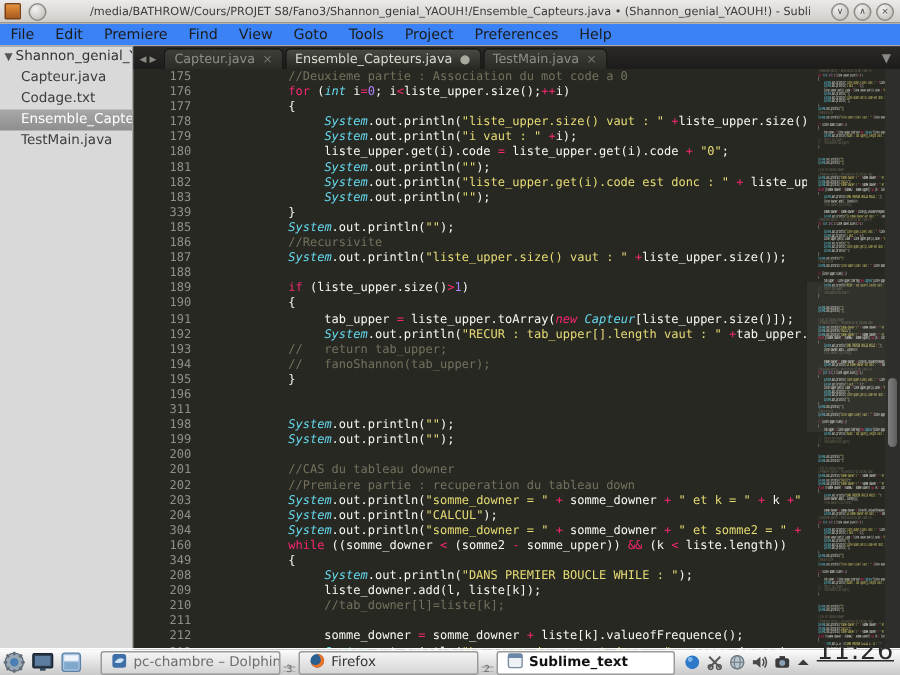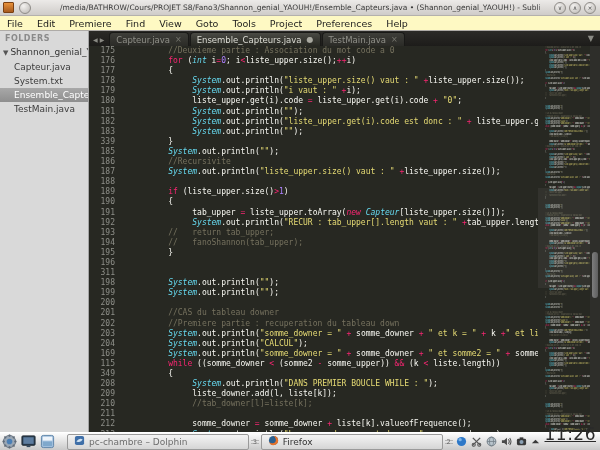--- a/index.html
+++ b/index.html
@@ -12,21 +12,21 @@
     border:1px solid #7a4012;border-radius:1px;}
   .pin-btn{width:10px;height:10px;margin-left:5px;border-radius:50%;
     background:radial-gradient(circle at 35% 30%,#f4f2f0,#b9b6b2);border:1px solid #8f8c88;}
   .title-text{position:absolute;left:60px;right:60px;text-align:center;font-size:7.5px;
     color:#3a3a3a;white-space:nowrap;overflow:hidden;}
   .win-btns{margin-left:auto;display:flex;gap:3px;margin-right:4px;}
   .win-btn{width:10px;height:10px;border-radius:50%;border:1px solid #8f8c88;
     background:radial-gradient(circle at 35% 30%,#f2f0ee,#bcb9b5);
     font-size:6px;line-height:9px;text-align:center;color:#4a4a4a;}
   
-  .menubar{height:14px;background:#fef9c3;border-bottom:1px solid #aeaba7;
+  .menubar{height:14px;background:#3b82f6;border-bottom:1px solid #aeaba7;
     display:flex;align-items:center;font-size:9.5px;color:#1c1c1c;}
   .menu-item{padding:0 7px;line-height:13px;}
   
   .main{display:flex;height:404px;}
   .sidebar{width:88px;background:#d9d9d9;border-right:1px solid #a5a5a5;overflow:hidden;flex:none;}
   .folders-header{font-size:8px;font-weight:bold;color:#8a8a8a;letter-spacing:.5px;padding:3px 0 2px 5px;}
   .tree-row{font-size:9px;color:#3c3c3c;line-height:14px;white-space:nowrap;overflow:hidden;padding-left:14px;}
   .tree-row.root{padding-left:3px;color:#333;}
   .tree-row.sel{background:linear-gradient(#a8a8a8,#8e8e8e);color:#fff;}
   .tri{font-size:7px;color:#555;margin-right:2px;}
@@ -36,22 +36,22 @@
   .tab-scroll{color:#8a8a84;font-size:6px;padding:0 3px 3px 4px;letter-spacing:2px;}
   .tab{height:13px;margin-right:1px;padding:0 6px;border-radius:4px 4px 0 0;
     background:linear-gradient(#3e3e39,#2b2b27);color:#8f8f88;font-size:8.5px;
     display:flex;align-items:center;gap:5px;white-space:nowrap;border:1px solid #191917;border-bottom:none;}
   .tab.active{background:linear-gradient(#4a4a44,#272822);color:#dcdcd4;}
   .tab .x{color:#77776f;font-size:8px;}
   .tab .dot{color:#a9a9a0;font-size:8px;}
   .tab-overflow{position:absolute;right:6px;top:3px;color:#8a8a84;font-size:8px;}
   
   .codewrap{flex:1;display:flex;position:relative;overflow:hidden;}
-  .gutter{width:26px;flex:none;text-align:right;padding-right:5px;
-    font-family:"DejaVu Sans Mono","Liberation Mono",monospace;font-size:8px;line-height:10.1px;color:#8f908a;}
+  .gutter{width:26px;flex:none;text-align:left;padding-right:5px;
+    font-family:"DejaVu Sans Mono","Liberation Mono",monospace;font-size:8px;line-height:10.1px;color:#8f908a;padding-left:24px;}
   .code{flex:1;min-width:0;font-family:"DejaVu Sans Mono","Liberation Mono",monospace;
     font-size:8px;line-height:10.1px;white-space:pre;overflow:hidden;color:#f8f8f2;}
   .cl{height:10.1px;}
   .p{color:#f8f8f2}.k{color:#f92672}.o{color:#f92672}.ki{color:#f92672;font-style:italic}
   .t{color:#66d9ef;font-style:italic}.s{color:#e6db74}.c{color:#75715e}.n{color:#ae81ff}
   
   .minimap{width:52px;flex:none;position:relative;overflow:hidden;}
   .mini-inner{transform:scaleX(.37);transform-origin:0 0;width:270%;
     font-family:"DejaVu Sans Mono","Liberation Mono",monospace;font-size:3.4px;line-height:2.55px;white-space:pre;}
   .mini-inner div{height:2.55px;overflow:hidden;}
@@ -100,27 +100,26 @@
       <div class="menu-item">View</div>
       <div class="menu-item">Goto</div>
       <div class="menu-item">Tools</div>
       <div class="menu-item">Project</div>
       <div class="menu-item">Preferences</div>
       <div class="menu-item">Help</div>
     </div>
 
   <div class="main">
     <div class="sidebar">
-      <div class="folders-header">FOLDERS</div>
       <div class="tree-row root">
         <span class="tri">▼</span><span>Shannon_genial_YAOUH!</span>
       </div>
       <div id="tree-items">
           <div class="tree-row">Capteur.java</div>
-          <div class="tree-row">System.txt</div>
+          <div class="tree-row">Codage.txt</div>
           <div class="tree-row sel">Ensemble_Capteurs.java</div>
           <div class="tree-row">TestMain.java</div>
         </div>
     </div>
 
     <div class="editor">
       <div class="tabbar">
         <span class="tab-scroll"><span>◀</span><span>▶</span></span>
         <span id="tabs" style="display:flex;align-items:flex-end;">
             <div class="tab">
@@ -163,22 +162,22 @@
             <div class="cl">195</div>
             <div class="cl">196</div>
             <div class="cl">311</div>
             <div class="cl">198</div>
             <div class="cl">199</div>
             <div class="cl">200</div>
             <div class="cl">201</div>
             <div class="cl">202</div>
             <div class="cl">203</div>
             <div class="cl">204</div>
-            <div class="cl">169</div>
-            <div class="cl">115</div>
+            <div class="cl">304</div>
+            <div class="cl">160</div>
             <div class="cl">349</div>
             <div class="cl">208</div>
             <div class="cl">209</div>
             <div class="cl">210</div>
             <div class="cl">211</div>
             <div class="cl">212</div>
             <div class="cl">213</div>
           </div>
         <div class="code" id="code"><div class="cl"><span class="c">          //Deuxieme partie : Association du mot code a 0</span></div><div class="cl"><span class="p">          </span><span class="k">for</span><span class="p"> (</span><span class="t">int</span><span class="p"> i</span><span class="o">=</span><span class="n">0</span><span class="p">; i</span><span class="o">&lt;</span><span class="p">liste_upper.size();</span><span class="o">++</span><span class="p">i)</span></div><div class="cl"><span class="p">          {</span></div><div class="cl"><span class="p">               </span><span class="t">System</span><span class="p">.out.println(</span><span class="s">"liste_upper.size() vaut : "</span><span class="p"> </span><span class="o">+</span><span class="p">liste_upper.size());</span></div><div class="cl"><span class="p">               </span><span class="t">System</span><span class="p">.out.println(</span><span class="s">"i vaut : "</span><span class="p"> </span><span class="o">+</span><span class="p">i);</span></div><div class="cl"><span class="p">               liste_upper.get(i).code </span><span class="o">=</span><span class="p"> liste_upper.get(i).code </span><span class="o">+</span><span class="p"> </span><span class="s">"0"</span><span class="p">;</span></div><div class="cl"><span class="p">               </span><span class="t">System</span><span class="p">.out.println(</span><span class="s">""</span><span class="p">);</span></div><div class="cl"><span class="p">               </span><span class="t">System</span><span class="p">.out.println(</span><span class="s">"liste_upper.get(i).code est donc : "</span><span class="p"> </span><span class="o">+</span><span class="p"> liste_upper.get(i</span></div><div class="cl"><span class="p">               </span><span class="t">System</span><span class="p">.out.println(</span><span class="s">""</span><span class="p">);</span></div><div class="cl"><span class="p">          }</span></div><div class="cl"><span class="p">          </span><span class="t">System</span><span class="p">.out.println(</span><span class="s">""</span><span class="p">);</span></div><div class="cl"><span class="c">          //Recursivite</span></div><div class="cl"><span class="p">          </span><span class="t">System</span><span class="p">.out.println(</span><span class="s">"liste_upper.size() vaut : "</span><span class="p"> </span><span class="o">+</span><span class="p">liste_upper.size());</span></div><div class="cl">&nbsp;</div><div class="cl"><span class="p">          </span><span class="k">if</span><span class="p"> (liste_upper.size()</span><span class="o">&gt;</span><span class="n">1</span><span class="p">)</span></div><div class="cl"><span class="p">          {</span></div><div class="cl"><span class="p">               tab_upper </span><span class="o">=</span><span class="p"> liste_upper.toArray(</span><span class="ki">new</span><span class="p"> </span><span class="t">Capteur</span><span class="p">[liste_upper.size()]);</span></div><div class="cl"><span class="p">               </span><span class="t">System</span><span class="p">.out.println(</span><span class="s">"RECUR : tab_upper[].length vaut : "</span><span class="p"> </span><span class="o">+</span><span class="p">tab_upper.length);</span></div><div class="cl"><span class="c">          //   return tab_upper;</span></div><div class="cl"><span class="c">          //   fanoShannon(tab_upper);</span></div><div class="cl"><span class="p">          }</span></div><div class="cl">&nbsp;</div><div class="cl">&nbsp;</div><div class="cl"><span class="p">          </span><span class="t">System</span><span class="p">.out.println(</span><span class="s">""</span><span class="p">);</span></div><div class="cl"><span class="p">          </span><span class="t">System</span><span class="p">.out.println(</span><span class="s">""</span><span class="p">);</span></div><div class="cl">&nbsp;</div><div class="cl"><span class="c">          //CAS du tableau downer</span></div><div class="cl"><span class="c">          //Premiere partie : recuperation du tableau down</span></div><div class="cl"><span class="p">          </span><span class="t">System</span><span class="p">.out.println(</span><span class="s">"somme_downer = "</span><span class="p"> </span><span class="o">+</span><span class="p"> somme_downer </span><span class="o">+</span><span class="p"> </span><span class="s">" et k = "</span><span class="p"> </span><span class="o">+</span><span class="p"> k </span><span class="o">+</span><span class="s">" et liste.</span></div><div class="cl"><span class="p">          </span><span class="t">System</span><span class="p">.out.println(</span><span class="s">"CALCUL"</span><span class="p">);</span></div><div class="cl"><span class="p">          </span><span class="t">System</span><span class="p">.out.println(</span><span class="s">"somme_downer = "</span><span class="p"> </span><span class="o">+</span><span class="p"> somme_downer </span><span class="o">+</span><span class="p"> </span><span class="s">" et somme2 = "</span><span class="p"> </span><span class="o">+</span><span class="p"> somme2 </span></div><div class="cl"><span class="p">          </span><span class="k">while</span><span class="p"> ((somme_downer </span><span class="o">&lt;</span><span class="p"> (somme2 </span><span class="o">-</span><span class="p"> somme_upper)) </span><span class="o">&amp;&amp;</span><span class="p"> (k </span><span class="o">&lt;</span><span class="p"> liste.length))</span></div><div class="cl"><span class="p">          {</span></div><div class="cl"><span class="p">               </span><span class="t">System</span><span class="p">.out.println(</span><span class="s">"DANS PREMIER BOUCLE WHILE : "</span><span class="p">);</span></div><div class="cl"><span class="p">               liste_downer.add(l, liste[k]);</span></div><div class="cl"><span class="c">               //tab_downer[l]=liste[k];</span></div><div class="cl">&nbsp;</div><div class="cl"><span class="p">               somme_downer </span><span class="o">=</span><span class="p"> somme_downer </span><span class="o">+</span><span class="p"> liste[k].valueofFrequence();</span></div><div class="cl"><span class="p">               </span><span class="t">System</span><span class="p">.out.println(</span><span class="s">"La somme_downer est donc : "</span><span class="p"> </span><span class="o">+</span><span class="p"> somme_downer);</span></div></div>
         <div class="minimap">
@@ -211,37 +210,44 @@
       <rect x="1" y="2" width="14" height="10" rx="1" fill="#2c3e50" stroke="#1a2530"></rect>
       <rect x="2.5" y="3.5" width="11" height="7" fill="#5d7da0"></rect>
       <rect x="6" y="12" width="4" height="2" fill="#34495e"></rect>
     </svg>
     <svg class="tb-launcher" viewBox="0 0 16 16">
       <rect x="1.5" y="1.5" width="13" height="13" rx="2" fill="#a8c4e0" stroke="#5b82a8"></rect>
       <rect x="3" y="3" width="10" height="4" fill="#eef4fa"></rect>
       <rect x="3" y="8" width="10" height="5" fill="#7fa8cc"></rect>
     </svg>
     <div class="tb-handle"></div>
-    <span id="taskbuttons" style="display:flex;flex:1;min-width:0;align-items:center;">
+    <span id="taskbuttons" style="display:flex;flex:1;min-width:0;align-items:flex-end;">
         <div class="tb-btn inactive1">
           <span><svg class="tb-ico" viewBox="0 0 12 12">
               <rect x="1" y="1" width="10" height="10" rx="2" fill="#3f6fa8"></rect>
               <path d="M2.5 7 Q6 2.5 9.5 5 Q7.5 9 2.5 7" fill="#cfe2f2"></path>
             </svg></span>
           <span>pc-chambre – Dolphin</span>
         </div>
         <div class="tb-handle">3</div>
         <div class="tb-btn inactive2">
           <span><svg class="tb-ico" viewBox="0 0 12 12">
               <circle cx="6" cy="6" r="5" fill="#2b5f8f"></circle>
               <path d="M6 1 A5 5 0 1 1 1.3 7.5 Q3 9.5 5.5 9 Q9 8 8.5 4.5 Q8 2 6 1" fill="#e8732a"></path>
             </svg></span>
           <span>Firefox</span>
         </div>
         <div class="tb-handle">2</div>
+        <div class="tb-btn active">
+          <span><svg class="tb-ico" viewBox="0 0 12 12">
+              <rect x="1" y="1" width="10" height="10" rx="1.5" fill="#eef2f6" stroke="#7a8aa0"></rect>
+              <rect x="1" y="1" width="10" height="3" fill="#6b87a8"></rect>
+            </svg></span>
+          <span>Sublime_text</span>
+        </div>
       </span>
     <div class="tray">
       <svg width="11" height="11" viewBox="0 0 12 12">
         <circle cx="6" cy="6" r="5" fill="#2d78c8"></circle>
           <circle cx="4.5" cy="4" r="1.8" fill="#7db4e8"></circle>
       </svg>
       <svg width="11" height="11" viewBox="0 0 12 12">
         <line x1="2" y1="2" x2="10" y2="10" stroke="#555" stroke-width="1.4"></line>
         <line x1="10" y1="2" x2="2" y2="10" stroke="#555" stroke-width="1.4"></line>
         <circle cx="3" cy="9.5" r="1.7" fill="none" stroke="#555" stroke-width="1.1"></circle>

